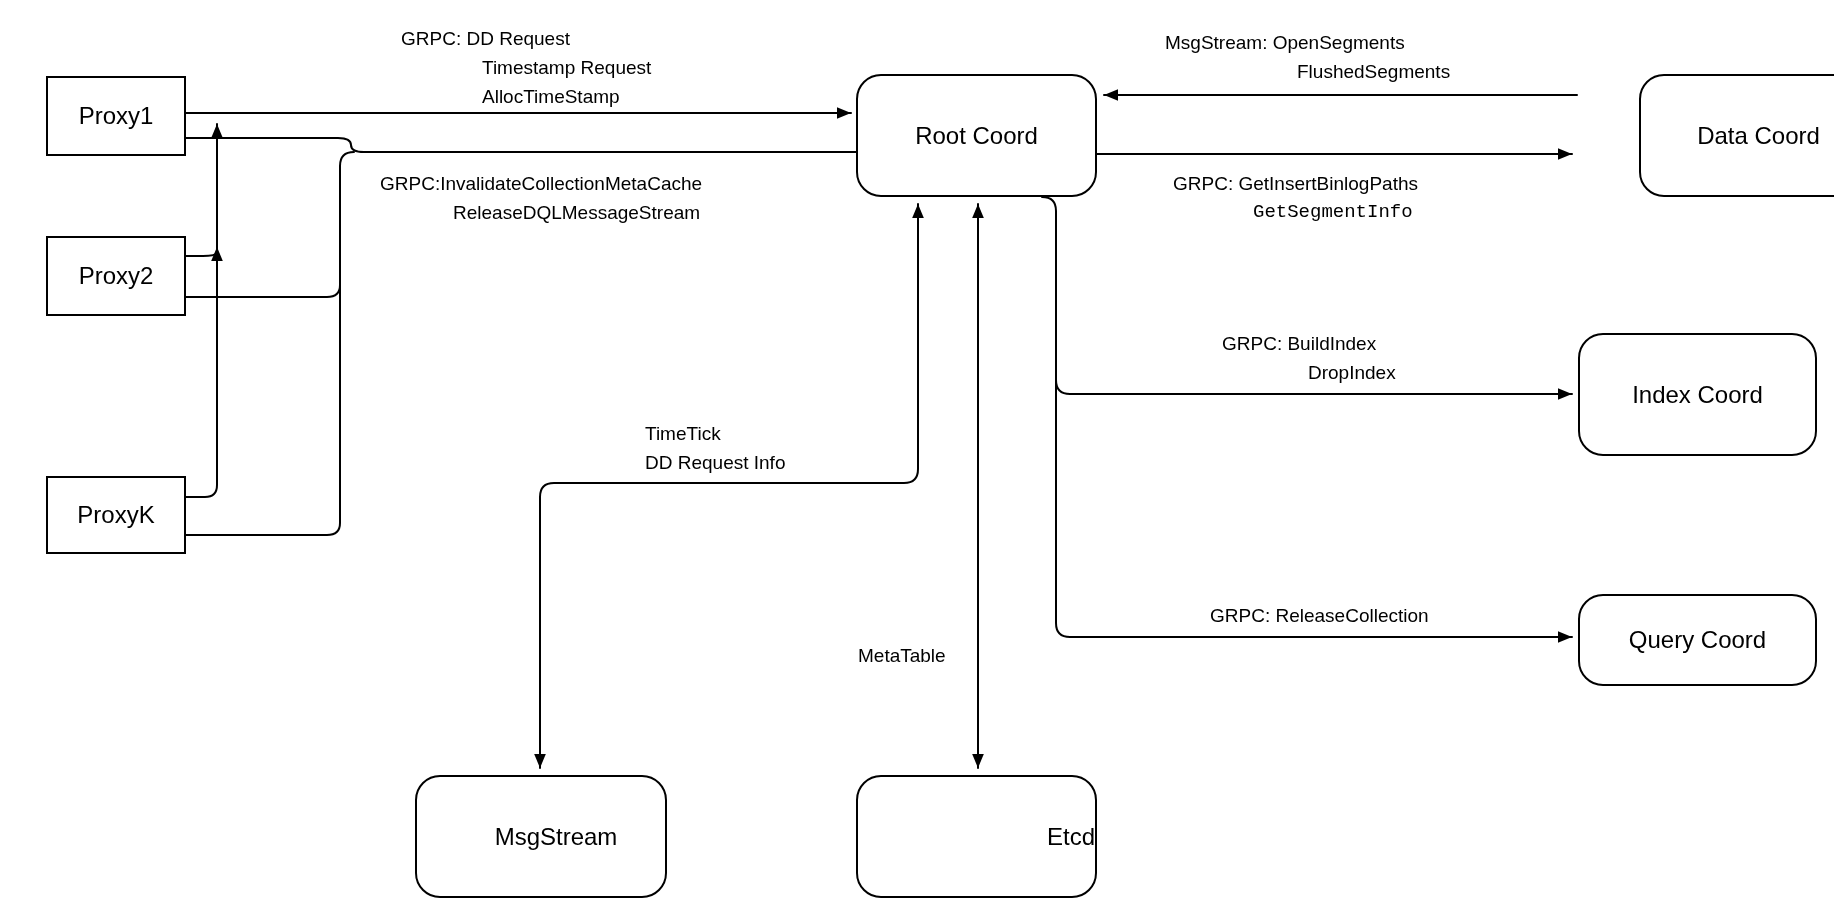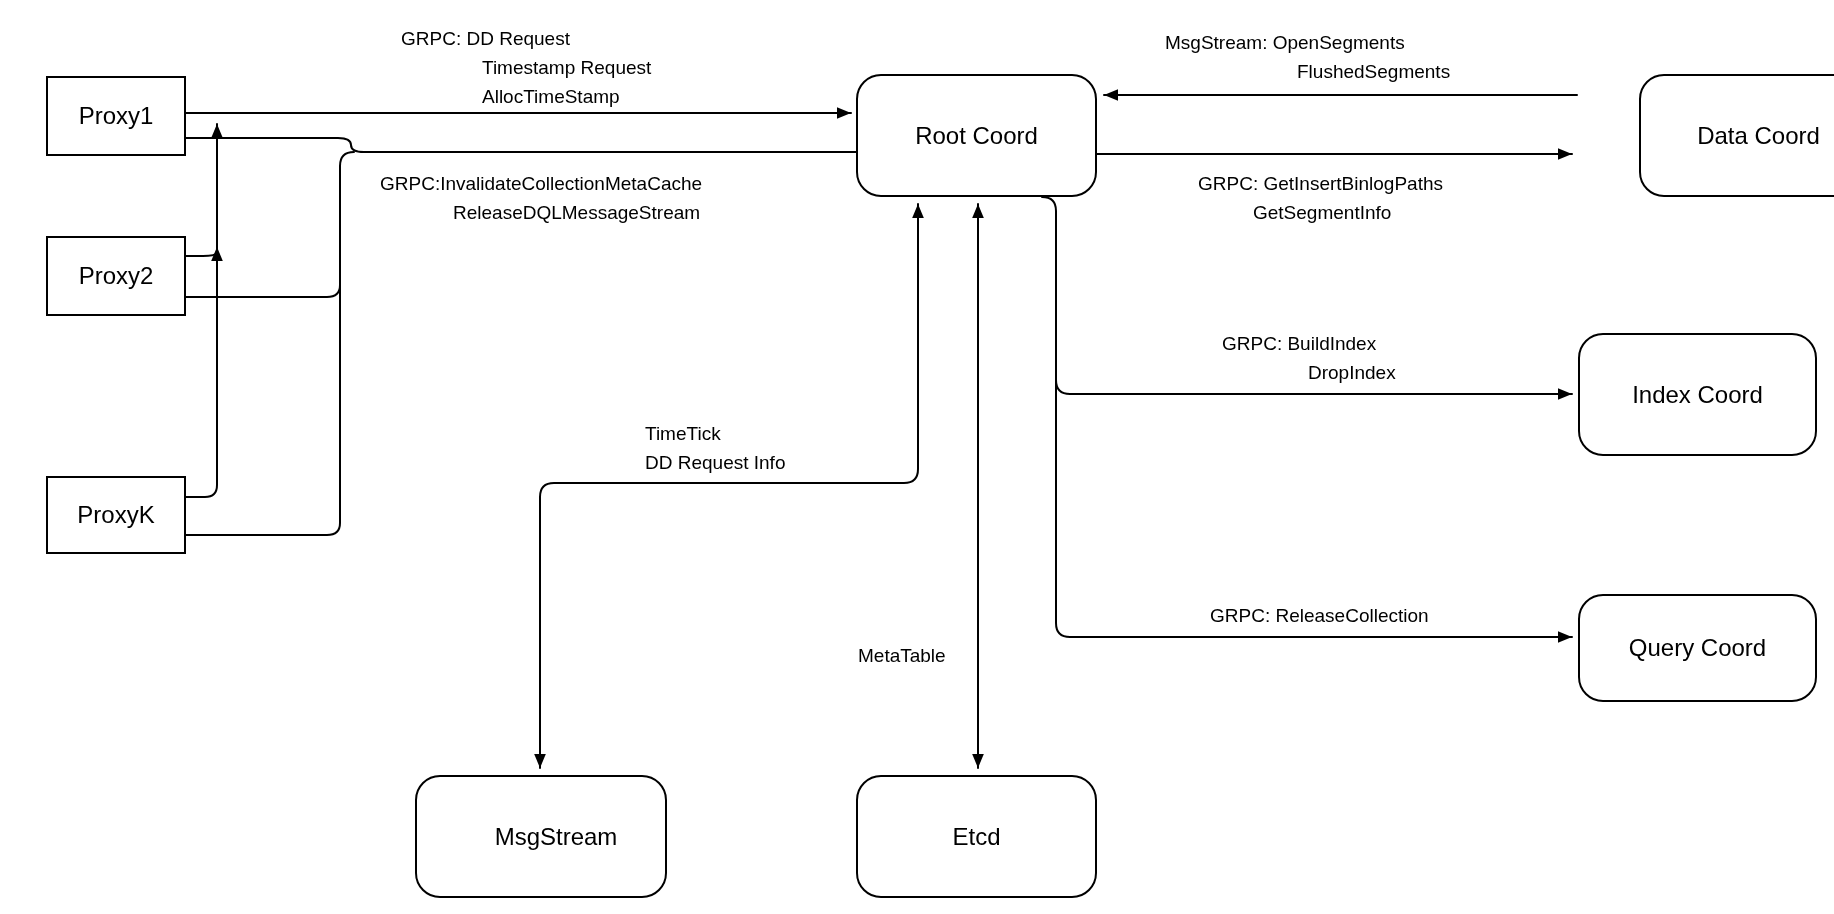--- a/index.html
+++ b/index.html
@@ -93,42 +93,42 @@
   </div>
   <div class="node large" style="left:856px; top:74px; width:241px; height:123px;">
     <span>Root Coord</span>
   </div>
   <div class="node large" style="left:1624px; top:74px; width:239px; height:123px;margin-left:15px;">
     <span>Data Coord</span>
   </div>
   <div class="node large" style="left:1578px; top:333px; width:239px; height:123px;">
     <span>Index Coord</span>
   </div>
-  <div class="node large" style="left:1578px; top:594px; width:239px; height:108px;">
+  <div class="node large" style="left:1578px; top:594px; width:239px; height:92px;">
     <span>Query Coord</span>
   </div>
   <div class="node large" style="left:415px; top:775px; width:252px; height:123px;padding-left:30px;">
     <span>MsgStream</span>
   </div>
-  <div class="node large" style="left:856px; top:775px; width:241px; height:123px;">
+  <div class="node large" style="left:856px; top:775px; width:241px; height:123px;justify-content:flex-end;">
     <span>Etcd</span>
   </div>
 
   <div class="edge-label" style="left:401px; top:24px;">GRPC: DD Request</div>
   <div class="edge-label" style="left:482px; top:53px;">Timestamp Request</div>
   <div class="edge-label" style="left:482px; top:82px;">AllocTimeStamp</div>
 
   <div class="edge-label" style="left:380px; top:169px;">GRPC:InvalidateCollectionMetaCache</div>
   <div class="edge-label" style="left:453px; top:198px;">ReleaseDQLMessageStream</div>
 
   <div class="edge-label" style="left:1165px; top:28px;">MsgStream: OpenSegments</div>
   <div class="edge-label" style="left:1297px; top:57px;">FlushedSegments</div>
 
-  <div class="edge-label" style="left:1173px; top:169px;margin-left:25px;">GRPC: GetInsertBinlogPaths</div>
-  <div class="edge-label" style="left:1253px; top:198px;">GetSegmentInfo</div>
+  <div class="edge-label" style="left:1173px; top:169px;">GRPC: GetInsertBinlogPaths</div>
+  <div class="edge-label" style="left:1253px; top:198px;font-family:Liberation Mono, monospace;">GetSegmentInfo</div>
 
   <div class="edge-label" style="left:1222px; top:329px;">GRPC: BuildIndex</div>
   <div class="edge-label" style="left:1308px; top:358px;">DropIndex</div>
 
   <div class="edge-label" style="left:1210px; top:601px;">GRPC: ReleaseCollection</div>
 
   <div class="edge-label" style="left:645px; top:419px;">TimeTick</div>
   <div class="edge-label" style="left:645px; top:448px;">DD Request Info</div>
 
   <div class="edge-label" style="left:858px; top:641px;">MetaTable</div>

